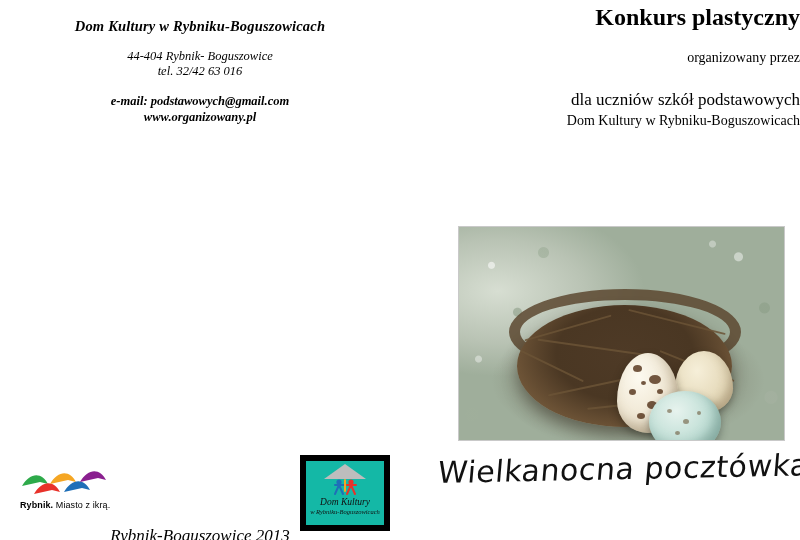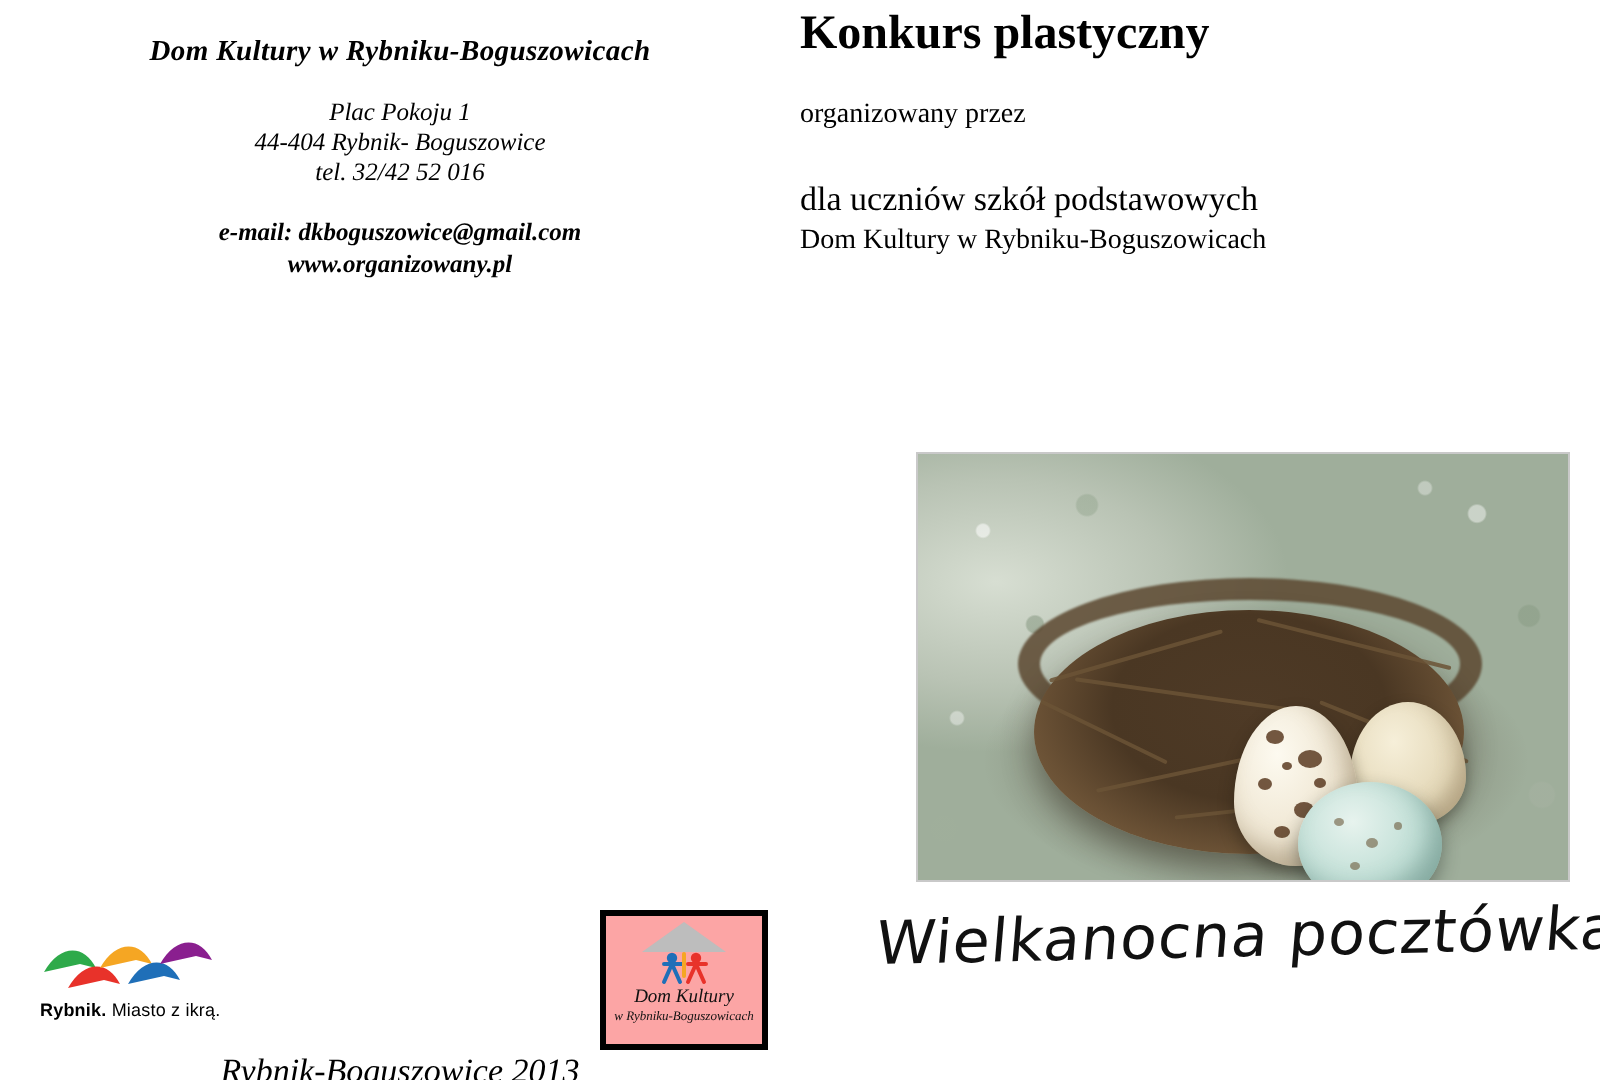--- a/index.html
+++ b/index.html
@@ -78,22 +78,22 @@
   }
   #rybnik-caption .bold { font-weight: bold; }
 
   
   #dk-logo {
     position: absolute;
     left: 300px;
     top: 455px;
     width: 78px;
     height: 64px;
-    border: 3px solid #000000;
-    background: #fca5a5;
+    border: 6px solid #000000;
+    background: #14b8a6;
   }
   #dk-logo-art {
     position: relative;
     width: 100%;
     height: 36px;
   }
   #dk-logo-text1 {
     text-align: center;
     font-family: "Liberation Serif", serif;
     font-style: italic;
@@ -138,21 +138,21 @@
     top: 0;
     width: 400px;
     height: 540px;
   }
 
   #title-block {
     position: absolute;
     left: 0;
     top: 0;
     width: 400px;
-    text-align: left;
+    text-align: right;
   }
   #main-title {
     font-family: "Liberation Serif", serif;
     font-weight: bold;
     font-size: 24px;
     line-height: 30px;
     padding-top: 2px;
   }
   #subtitle {
     font-family: "Liberation Serif", serif;
@@ -294,26 +294,25 @@
     white-space: nowrap;
   }
 </style>
 </head>
 <body>
 
 <div id="left-panel">
 
   <div id="address-block">
     <div id="org-name">Dom Kultury w Rybniku-Boguszowicach</div>
-    <div class="addr-line">Plac Pokoju 1</div>
     <div class="addr-line">44-404 Rybnik- Boguszowice</div>
-    <div class="addr-line">tel. 32/42 52 016</div>
+    <div class="addr-line">tel. 32/42 63 016</div>
 
     <div id="contact-block">
-      <div class="contact-line">e-mail: dkboguszowice@gmail.com</div>
+      <div class="contact-line">e-mail: podstawowych@gmail.com</div>
       <div class="contact-line">www.organizowany.pl</div>
     </div>
   </div>
 
   <div id="rybnik-logo">
     <div id="rybnik-mark">
       <svg width="100" height="30" viewBox="0 0 100 30" xmlns="http://www.w3.org/2000/svg">
         <path d="M2 18 C 10 4, 22 4, 28 16 L 20 14 Z" fill="#2eaa4a"></path>
         <path d="M14 26 C 22 12, 34 12, 40 24 L 32 22 Z" fill="#e8322a"></path>
         <path d="M30 16 C 38 2, 50 2, 56 14 L 48 12 Z" fill="#f5a623"></path>

